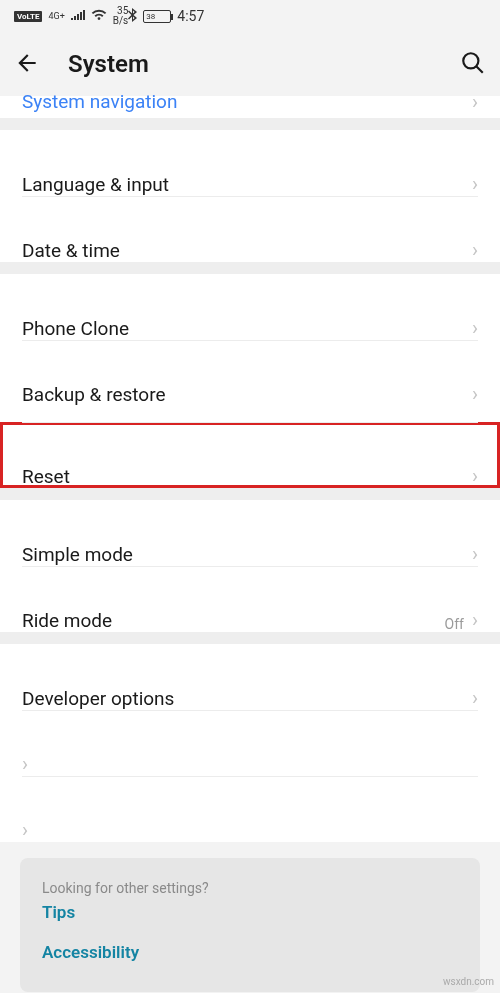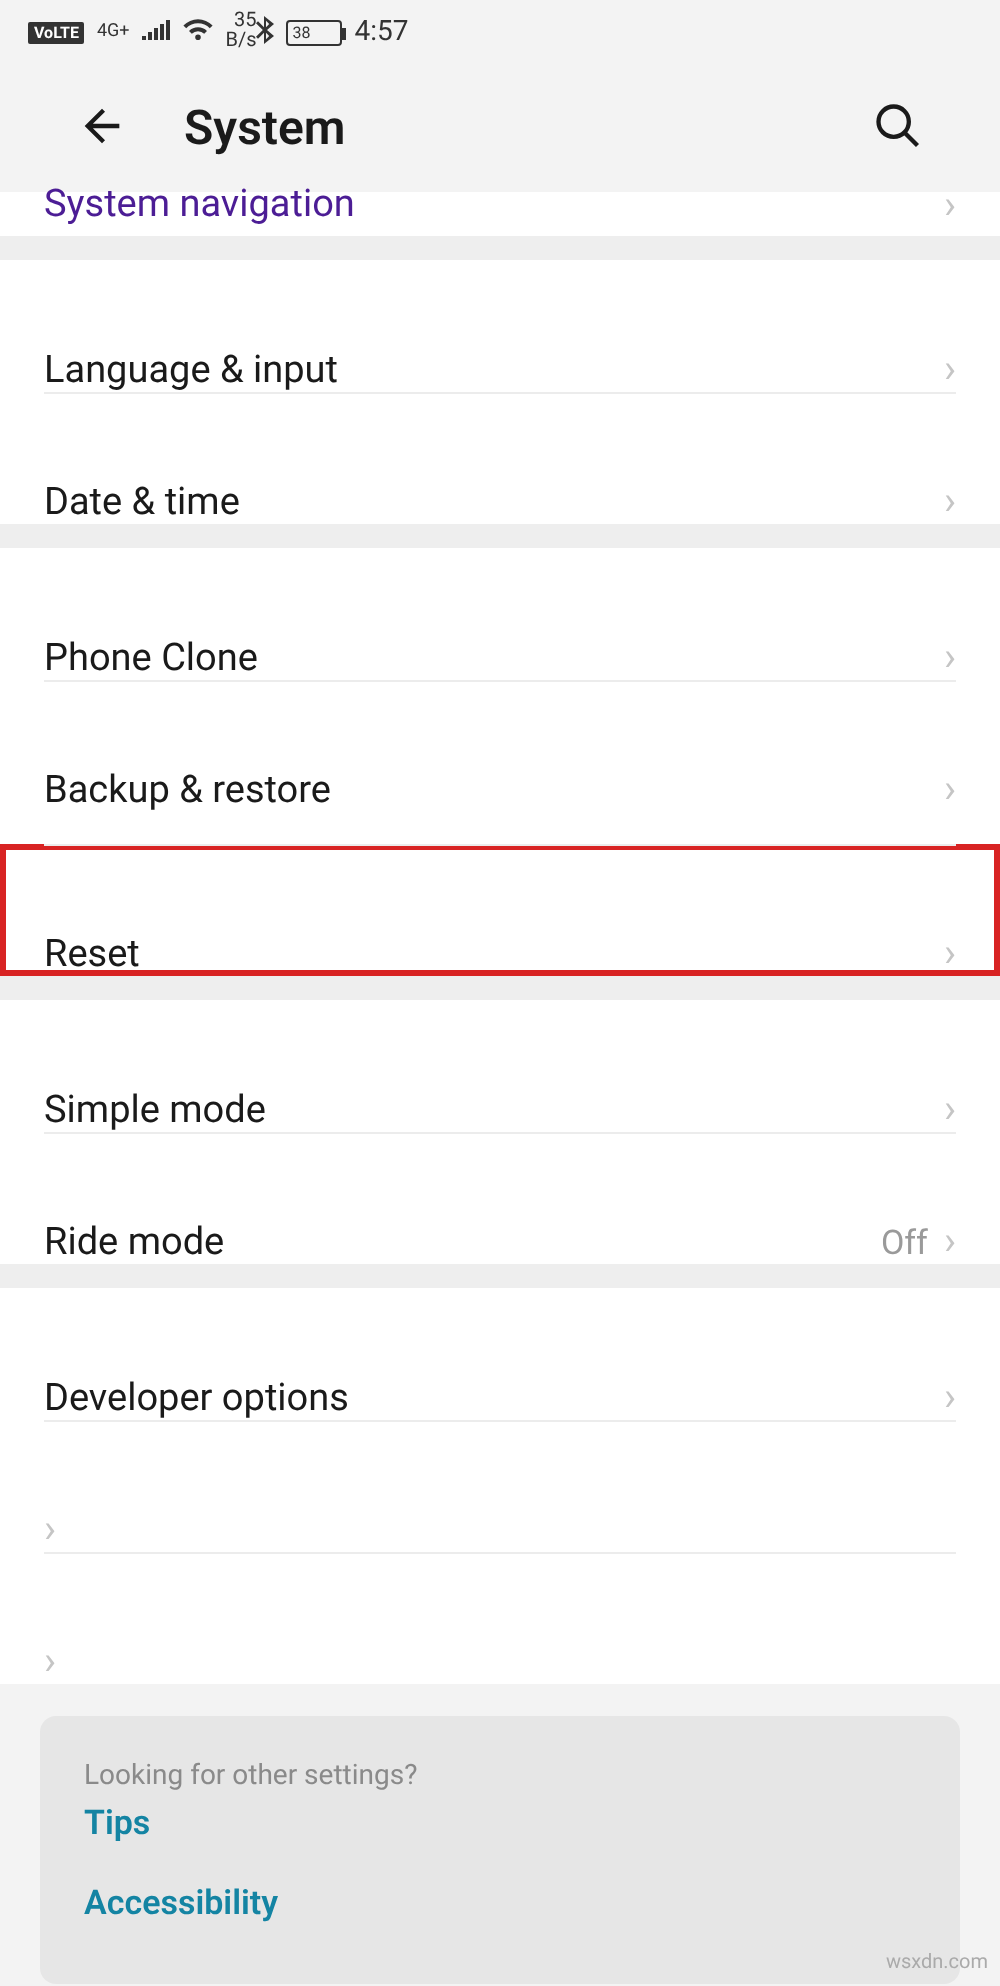--- a/index.html
+++ b/index.html
@@ -30,21 +30,21 @@
       font-size: 8px;
       font-weight: bold;
       padding: 1px 3px;
       border-radius: 1px;
     }
     .net-speed { font-size: 10px; line-height: 1; text-align: right; }
     .header {
       height: 64px;
       display: flex;
       align-items: center;
-      padding: 0 34px;
+      padding: 0 10px;
       background: #f3f3f3;
       gap: 24px;
     }
     .header-title { font-size: 24px; font-weight: 600; flex: 1; }
     .section-gap { height: 12px; background: #eeeeee; }
     .list { background: #fff; }
     .row {
       display: flex;
       align-items: flex-end;
       min-height: 66px;
@@ -53,33 +53,33 @@
       cursor: pointer;
     }
     .row + .row::before {
       content: "";
       position: absolute;
       left: 22px; right: 22px; top: 0;
       height: 1px;
       background: #ececec;
     }
     .row-label { font-size: 19px; color: #1a1a1a; flex: 1; }
-    .row-value { font-size: 17px; color: #9a9a9a; margin-right: 8px; }
+    .row-value { font-size: 14px; color: #9a9a9a; margin-right: 8px; }
     .chevron { color: #c5c5c5; font-size: 20px; }
     .partial-top {
       background: #fff;
       height: 22px;
       position: relative;
       padding: 0 22px;
       display: flex;
       align-items: flex-start;
     }
     .partial-top .pt-label {
       position: relative; top: -6px;
-      font-size: 19px; color: #4c1d95;
+      font-size: 19px; color: #3b82f6;
     }
     .partial-top .chevron {
       position: absolute; right: 22px; top: -6px;
     }
     .highlight {
       box-shadow: inset 0 0 0 3px #d82323;
       margin-top: 16px;
     }
     .more-card {
       margin: 16px 20px 0 20px;

